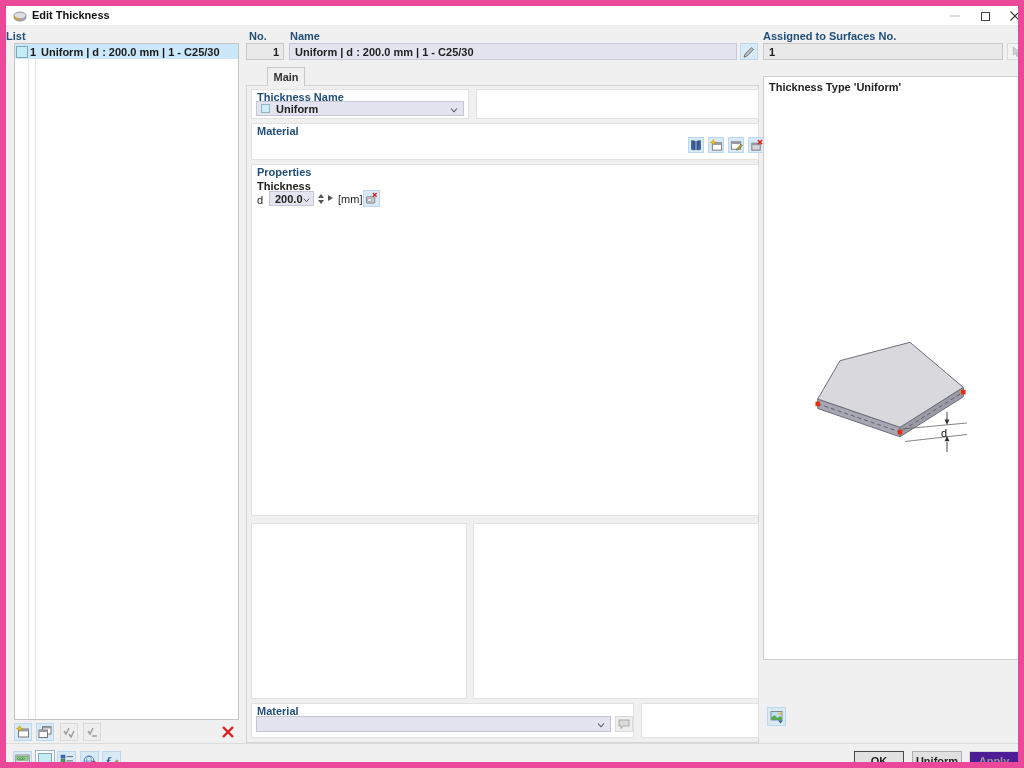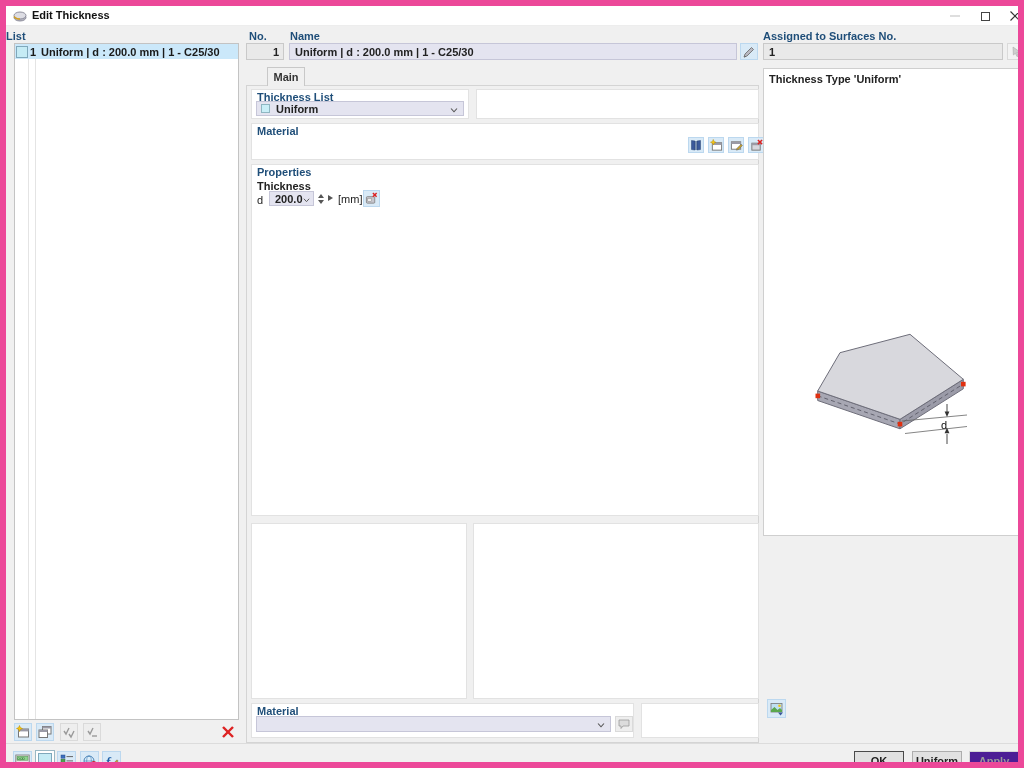--- a/index.html
+++ b/index.html
@@ -126,21 +126,21 @@
   <div class="btn-dis" style="left:1001px;top:37px;width:18px;height:17px;background:#f3f3f3">
     <svg width="11" height="11" viewBox="0 0 11 11">
       <path d="M2 1 L9 6 L5.8 6.6 L7.5 10 L6 10.6 L4.4 7.3 L2.4 9 Z" fill="#cfcfcf" stroke="#aaa" stroke-width="0.6"></path>
     </svg>
   </div>
 
   <div id="tab-main">Main</div>
   <div id="tab-content"></div>
 
   <div class="panel" style="left:245px;top:83px;width:218px;height:30px">
-    <div class="blue-label" style="left:5px;top:1px">Thickness List</div>
+    <div class="blue-label" style="left:5px;top:1px">Thickness Name</div>
   </div>
   <div class="combo" style="left:250px;top:95px;width:208px;height:15px">
     <span class="swatch"></span>
     <span>Uniform</span>
     <span class="chev">
       <svg width="8" height="5" viewBox="0 0 8 5">
           <path d="M1 0.5 L4 3.8 L7 0.5" stroke="#555" stroke-width="1.1" fill="none"></path>
         </svg>
     </span>
   </div>
@@ -223,21 +223,21 @@
         </svg>
     </span>
   </div>
   <div class="btn-dis" style="left:609px;top:710px;width:18px;height:16px">
     <svg width="12" height="11" viewBox="0 0 12 11">
       <path d="M1 1 H11 V7 H5 L3 9.5 V7 H1 Z" fill="#dcdcdc" stroke="#9a9a9a" stroke-width="0.8"></path>
     </svg>
   </div>
   <div class="panel" style="left:635px;top:697px;width:118px;height:35px"></div>
 
-  <div class="panel" style="left:757px;top:62px;width:262px;height:468px;border-color:#cfcfcf">
+  <div class="panel" style="left:757px;top:70px;width:262px;height:584px;border-color:#cfcfcf">
     <div class="black-label" style="left:5px;top:4px;font-weight:600;color:#222">Thickness Type  'Uniform'</div>
     <svg style="position:absolute;left:31px;top:252px" width="212" height="142" viewBox="0 0 212 142">
       <polygon points="22.7,70 105,98.3 105,107.8 22.7,79.5" fill="#a7a7b3" stroke="#6e6e7a" stroke-width="1"></polygon>
       <polygon points="105,98.3 168.3,58.3 168.3,67.8 105,107.8" fill="#9b9ba8" stroke="#6e6e7a" stroke-width="1"></polygon>
       <polygon points="115,13.3 168.3,58.3 105,98.3 22.7,70 45,31.7" fill="#d8d8dd" stroke="#6e6e7a" stroke-width="1"></polygon>
       <path d="M22.7,74.8 L105,103 L168.3,63" stroke="#5a5a66" stroke-width="0.9" stroke-dasharray="4,3" fill="none"></path>
       <rect x="20.5" y="72.6" width="4.6" height="4.6" fill="#e03010"></rect>
       <rect x="102.7" y="100.8" width="4.6" height="4.6" fill="#e03010"></rect>
       <rect x="166" y="60.8" width="4.6" height="4.6" fill="#e03010"></rect>
       <line x1="107" y1="100" x2="172" y2="94" stroke="#666" stroke-width="0.8"></line>

